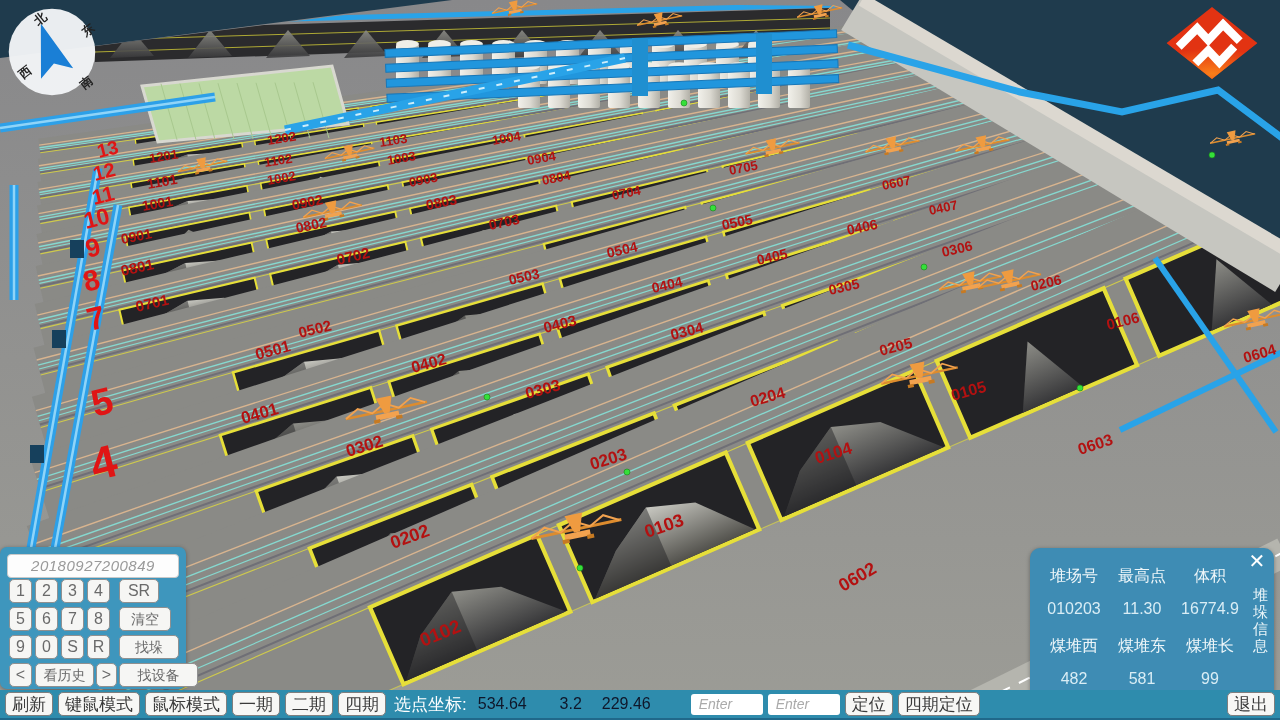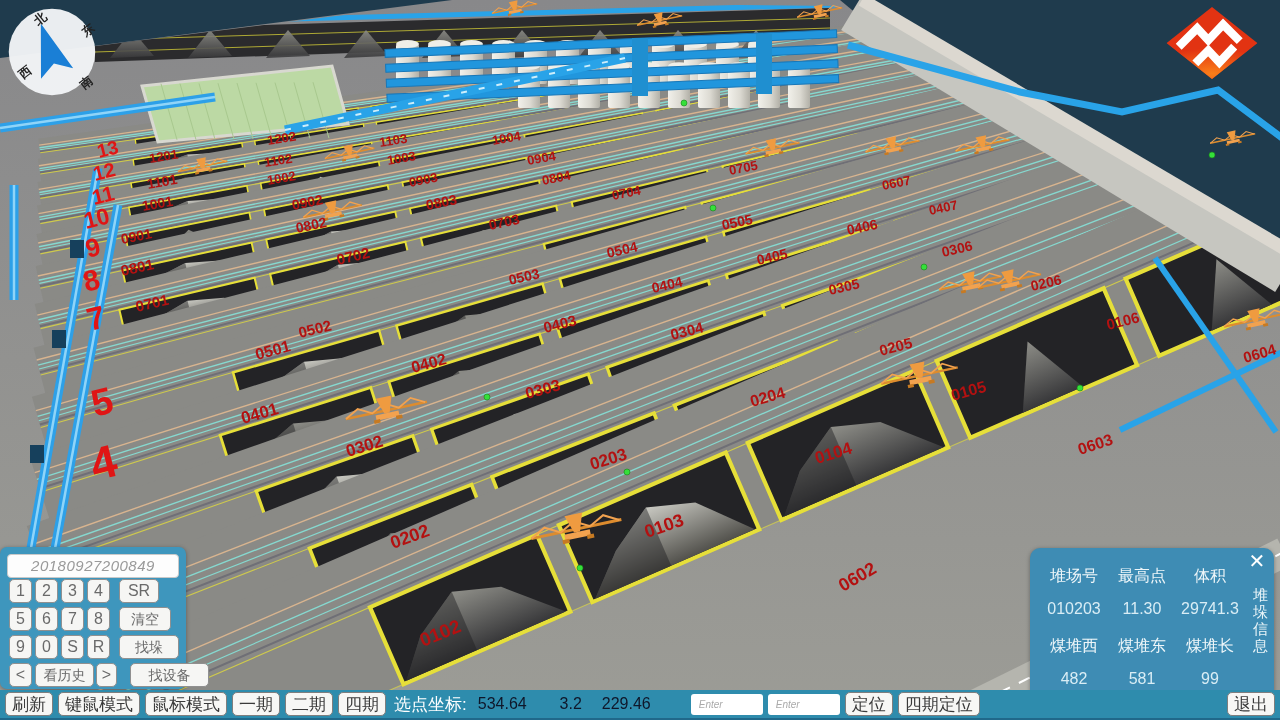--- a/index.html
+++ b/index.html
@@ -38,21 +38,21 @@
 
   
   #toolbar{position:absolute;left:0;bottom:0;width:1280px;height:30px;background:#2e8cad;
         display:flex;align-items:center;gap:5px;padding:0 5px;box-sizing:border-box;
         border-bottom:2px solid #20688a;}
   .tb-btn{background:#f7f7f5;border:1px solid #7e7e7e;border-radius:5px;height:24px;
         line-height:21px;padding:0 6px;font-size:17px;color:#3a3a3a;white-space:nowrap;cursor:pointer;}
   #tb-coord-label{color:#fff;font-size:17px;margin-left:3px;white-space:nowrap;}
   .tb-coord{color:#0f172a;font-size:16px;display:inline-block;}
   .tb-input{width:56px;height:21px;border:none;border-radius:3px;background:#fff;
-        font-style:italic;font-size:10px;color:#777;padding:0 8px;font-family:inherit;}
+        font-style:italic;font-size:14px;color:#777;padding:0 8px;font-family:inherit;}
   .tb-input::placeholder{color:#aaa;font-style:italic;}
   #tb-exit{margin-left:auto;}
 </style>
 </head>
 <body>
 
 <div id="stage">
   <svg id="scene" viewBox="0 0 1280 720">
       <defs>
         <linearGradient id="mg" x1="0" y1="0" x2="0" y2="1">
@@ -798,36 +798,36 @@
         <div class="kp-btn" style="left: 87px; top: 60px; width: 23px;">8</div>
         <div class="kp-btn cn" style="left: 119px; top: 60px; width: 52px;">清空</div>
         <div class="kp-btn" style="left: 9px; top: 88px; width: 23px;">9</div>
         <div class="kp-btn" style="left: 35px; top: 88px; width: 23px;">0</div>
         <div class="kp-btn" style="left: 61px; top: 88px; width: 23px;">S</div>
         <div class="kp-btn" style="left: 87px; top: 88px; width: 23px;">R</div>
         <div class="kp-btn cn" style="left: 119px; top: 88px; width: 60px;">找垛</div>
         <div class="kp-btn" style="left: 9px; top: 116px; width: 23px;">&lt;</div>
         <div class="kp-btn cn" style="left: 35px; top: 116px; width: 59px; text-align: center;">看历史</div>
         <div class="kp-btn" style="left: 96px; top: 116px; width: 21px;">&gt;</div>
-        <div class="kp-btn cn" style="left: 130px; top: 116px; width: 79px;">找设备</div>
+        <div class="kp-btn cn" style="left: 119px; top: 116px; width: 79px;">找设备</div>
       </div>
   </div>
 
   <div id="info">
     <div id="info-close">✕</div>
     <div id="info-grid">
         <div class="info-row" style="top: 18px;">
           <span class="info-cell">堆场号</span>
           <span class="info-cell">最高点</span>
           <span class="info-cell">体积</span>
         </div>
         <div class="info-row" style="top: 52px;">
           <span class="info-cell val">010203</span>
           <span class="info-cell val">11.30</span>
-          <span class="info-cell val">29741.3</span>
+          <span class="info-cell val">16774.9</span>
         </div>
         <div class="info-row" style="top: 88px;">
           <span class="info-cell">煤堆西</span>
           <span class="info-cell">煤堆东</span>
           <span class="info-cell">煤堆长</span>
         </div>
         <div class="info-row" style="top: 122px; align-items: center;">
           <span class="info-cell val">482</span>
           <span class="info-cell val">581</span>
           <span class="info-cell val">99</span>

